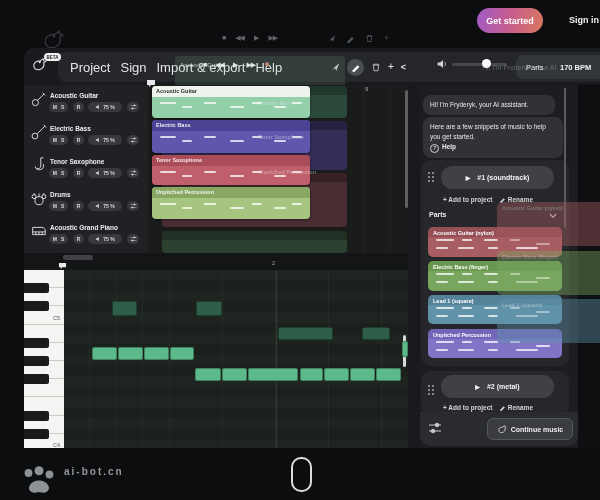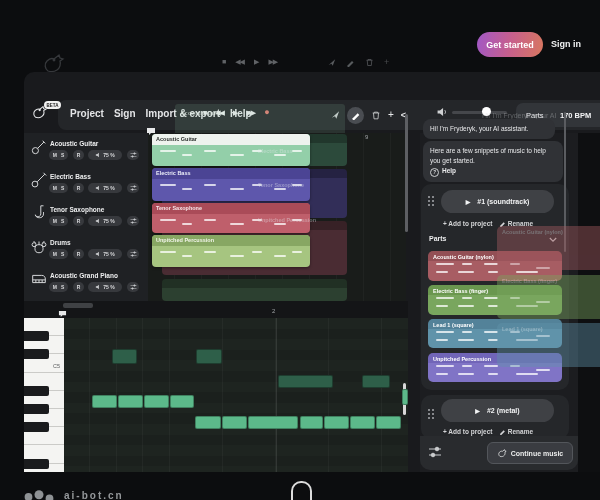--- a/index.html
+++ b/index.html
@@ -1,28 +1,28 @@
 <!DOCTYPE html>
 <html><head>
 <meta charset="utf-8">
 <style>
   html,body{margin:0;padding:0;}
   body{width:600px;height:500px;overflow:hidden;background:#0c0d0f;
        font-family:"Liberation Sans",sans-serif;position:relative;}
-  .abs{position:absolute;margin-top:24px;}
+  .abs{position:absolute;}
   .stage{position:absolute;left:0;top:0;width:600px;height:500px;overflow:hidden;}
   
   .get-started{border:none;border-radius:13px;color:#fff;font-weight:bold;font-size:9px;
     background:linear-gradient(100deg,#a158c6,#c75f8d,#d8775f);width:66px;height:25px;cursor:pointer;}
   .sign-in{color:#f0f1f2;font-weight:bold;font-size:9px;}
   .ghost-glyph{color:#75787c;font-size:7px;line-height:1;opacity:.8;letter-spacing:-1px;}
   
   .app{left:24px;top:48px;width:576px;height:400px;background:#191a1d;border-radius:10px 0 0 0;overflow:hidden;}
   .toolbar{left:34px;top:4px;width:600px;height:30px;background:#242629;border-radius:8px;}
-  .menu{color:#e4e5e7;font-size:10px;font-weight:bold;}
+  .menu{color:#e4e5e7;font-size:13px;font-weight:normal;}
   .tglyph{color:#e8e9eb;font-size:7px;line-height:1;letter-spacing:-1px;}
   .tool-circle{width:17px;height:17px;border-radius:50%;background:#4a4d52;display:flex;align-items:center;justify-content:center;}
   .tempo-pill{background:#323539;border-radius:7px;height:24px;}
   
   .trackrow{position:absolute;left:0;width:124px;height:32px;}
   .tname{position:absolute;left:26px;top:3px;color:#edeeef;font-size:6.5px;font-weight:bold;white-space:nowrap;}
   .tbtn{position:absolute;top:13px;background:#37393d;border-radius:6px;color:#d9dadc;
         font-size:5px;font-weight:bold;display:flex;align-items:center;justify-content:center;height:10px;}
   
   .timeline{left:124px;top:37px;width:258px;height:168px;background:#191c1a;overflow:hidden;
@@ -66,21 +66,21 @@
   .watermark-cn{color:#9a9da0;font-size:15px;font-weight:bold;letter-spacing:1px;}
   .mouse{left:291px;top:457px;width:17px;height:31px;border:2px solid #dddddd;border-radius:10px;}
   svg{display:block;}
 </style>
 </head>
 <body>
 
 <div class="stage">
 
   <button class="get-started abs" style="left:477px;top:8px;">Get started</button>
-  <span class="sign-in abs" style="left:551px;top:15px;">Sign in</span>
+  <span class="sign-in abs" style="left:569px;top:15px;">Sign in</span>
 
   <span class="abs" style="left:40px;top:27px;opacity:.6;">
     <svg width="26" height="24" viewBox="0 0 24 24" fill="none" stroke="#53565a" stroke-width="1.3">
       <path d="M7 20c-3-2-4-7-1-10 2-2 5-3 7-2l5-4 1 3 3 1-3 2c1 3 0 7-3 9-3 2-6 2-9 1z"></path>
       <circle cx="13" cy="9" r="0.8" fill="#53565a"></circle>
     </svg>
   </span>
   <div class="abs" style="left:222px;top:34px;display:flex;gap:10px;">
     <span class="ghost-glyph">■</span>
     <span class="ghost-glyph">◀◀</span>

